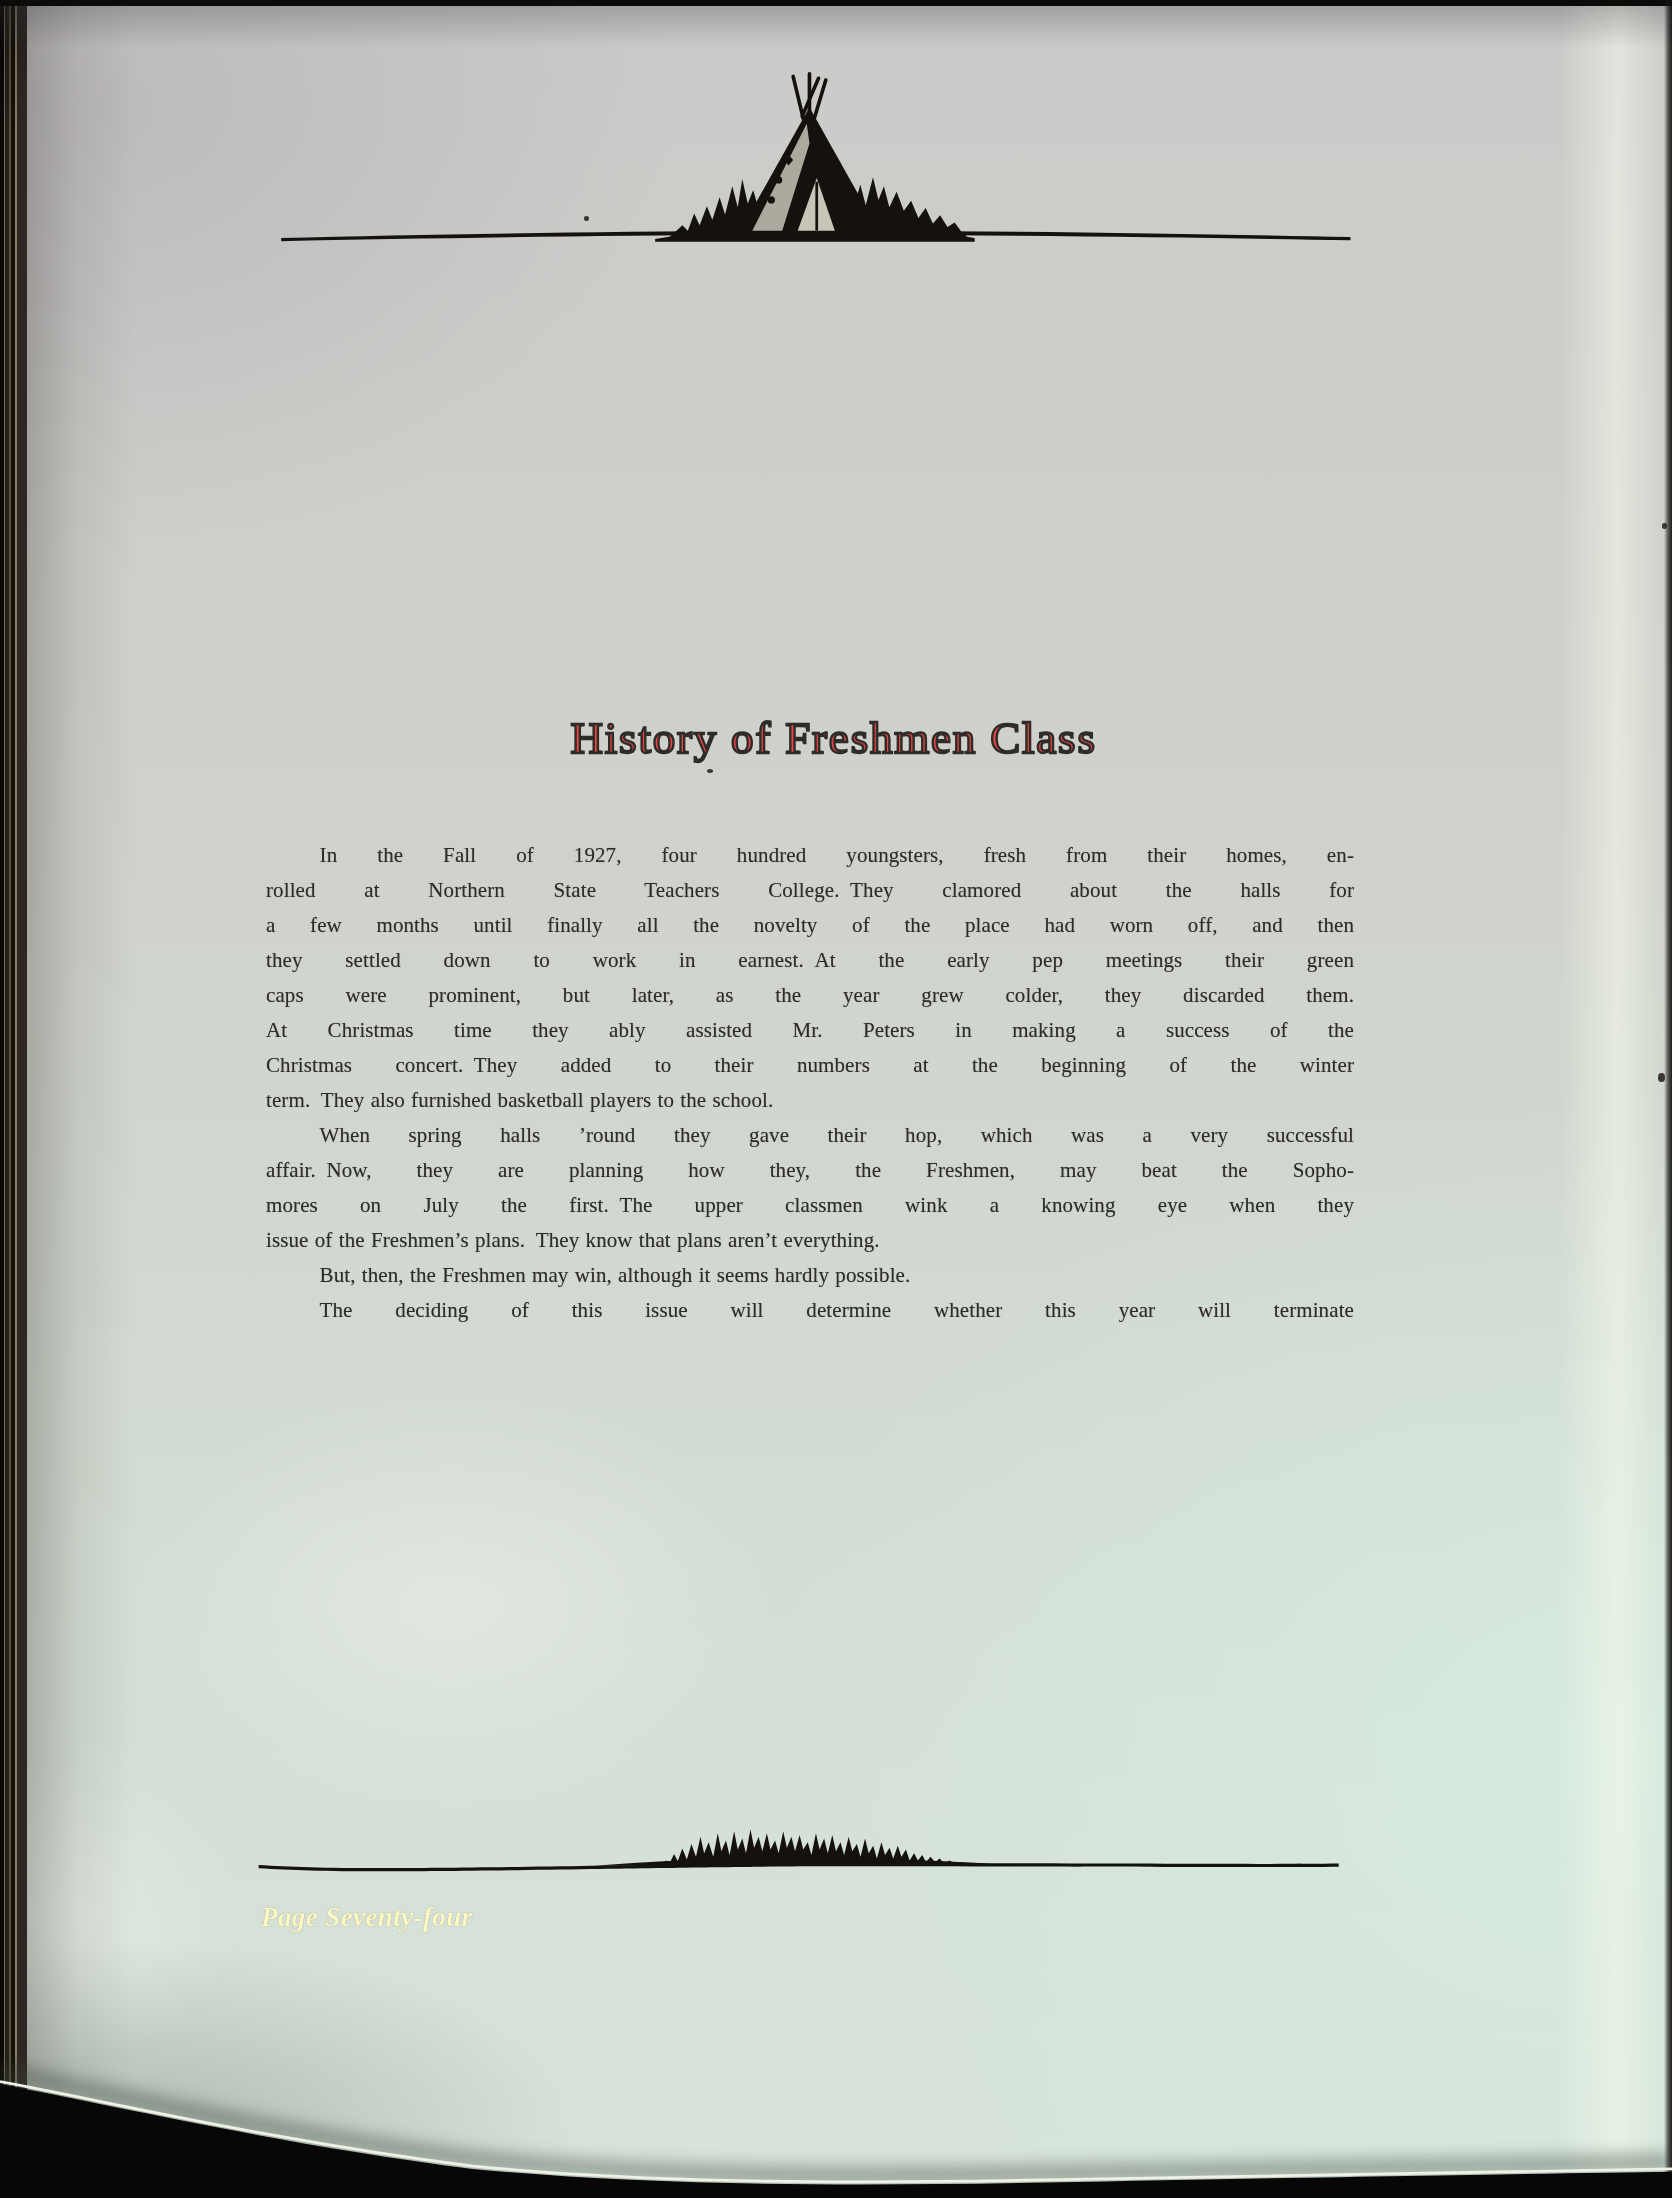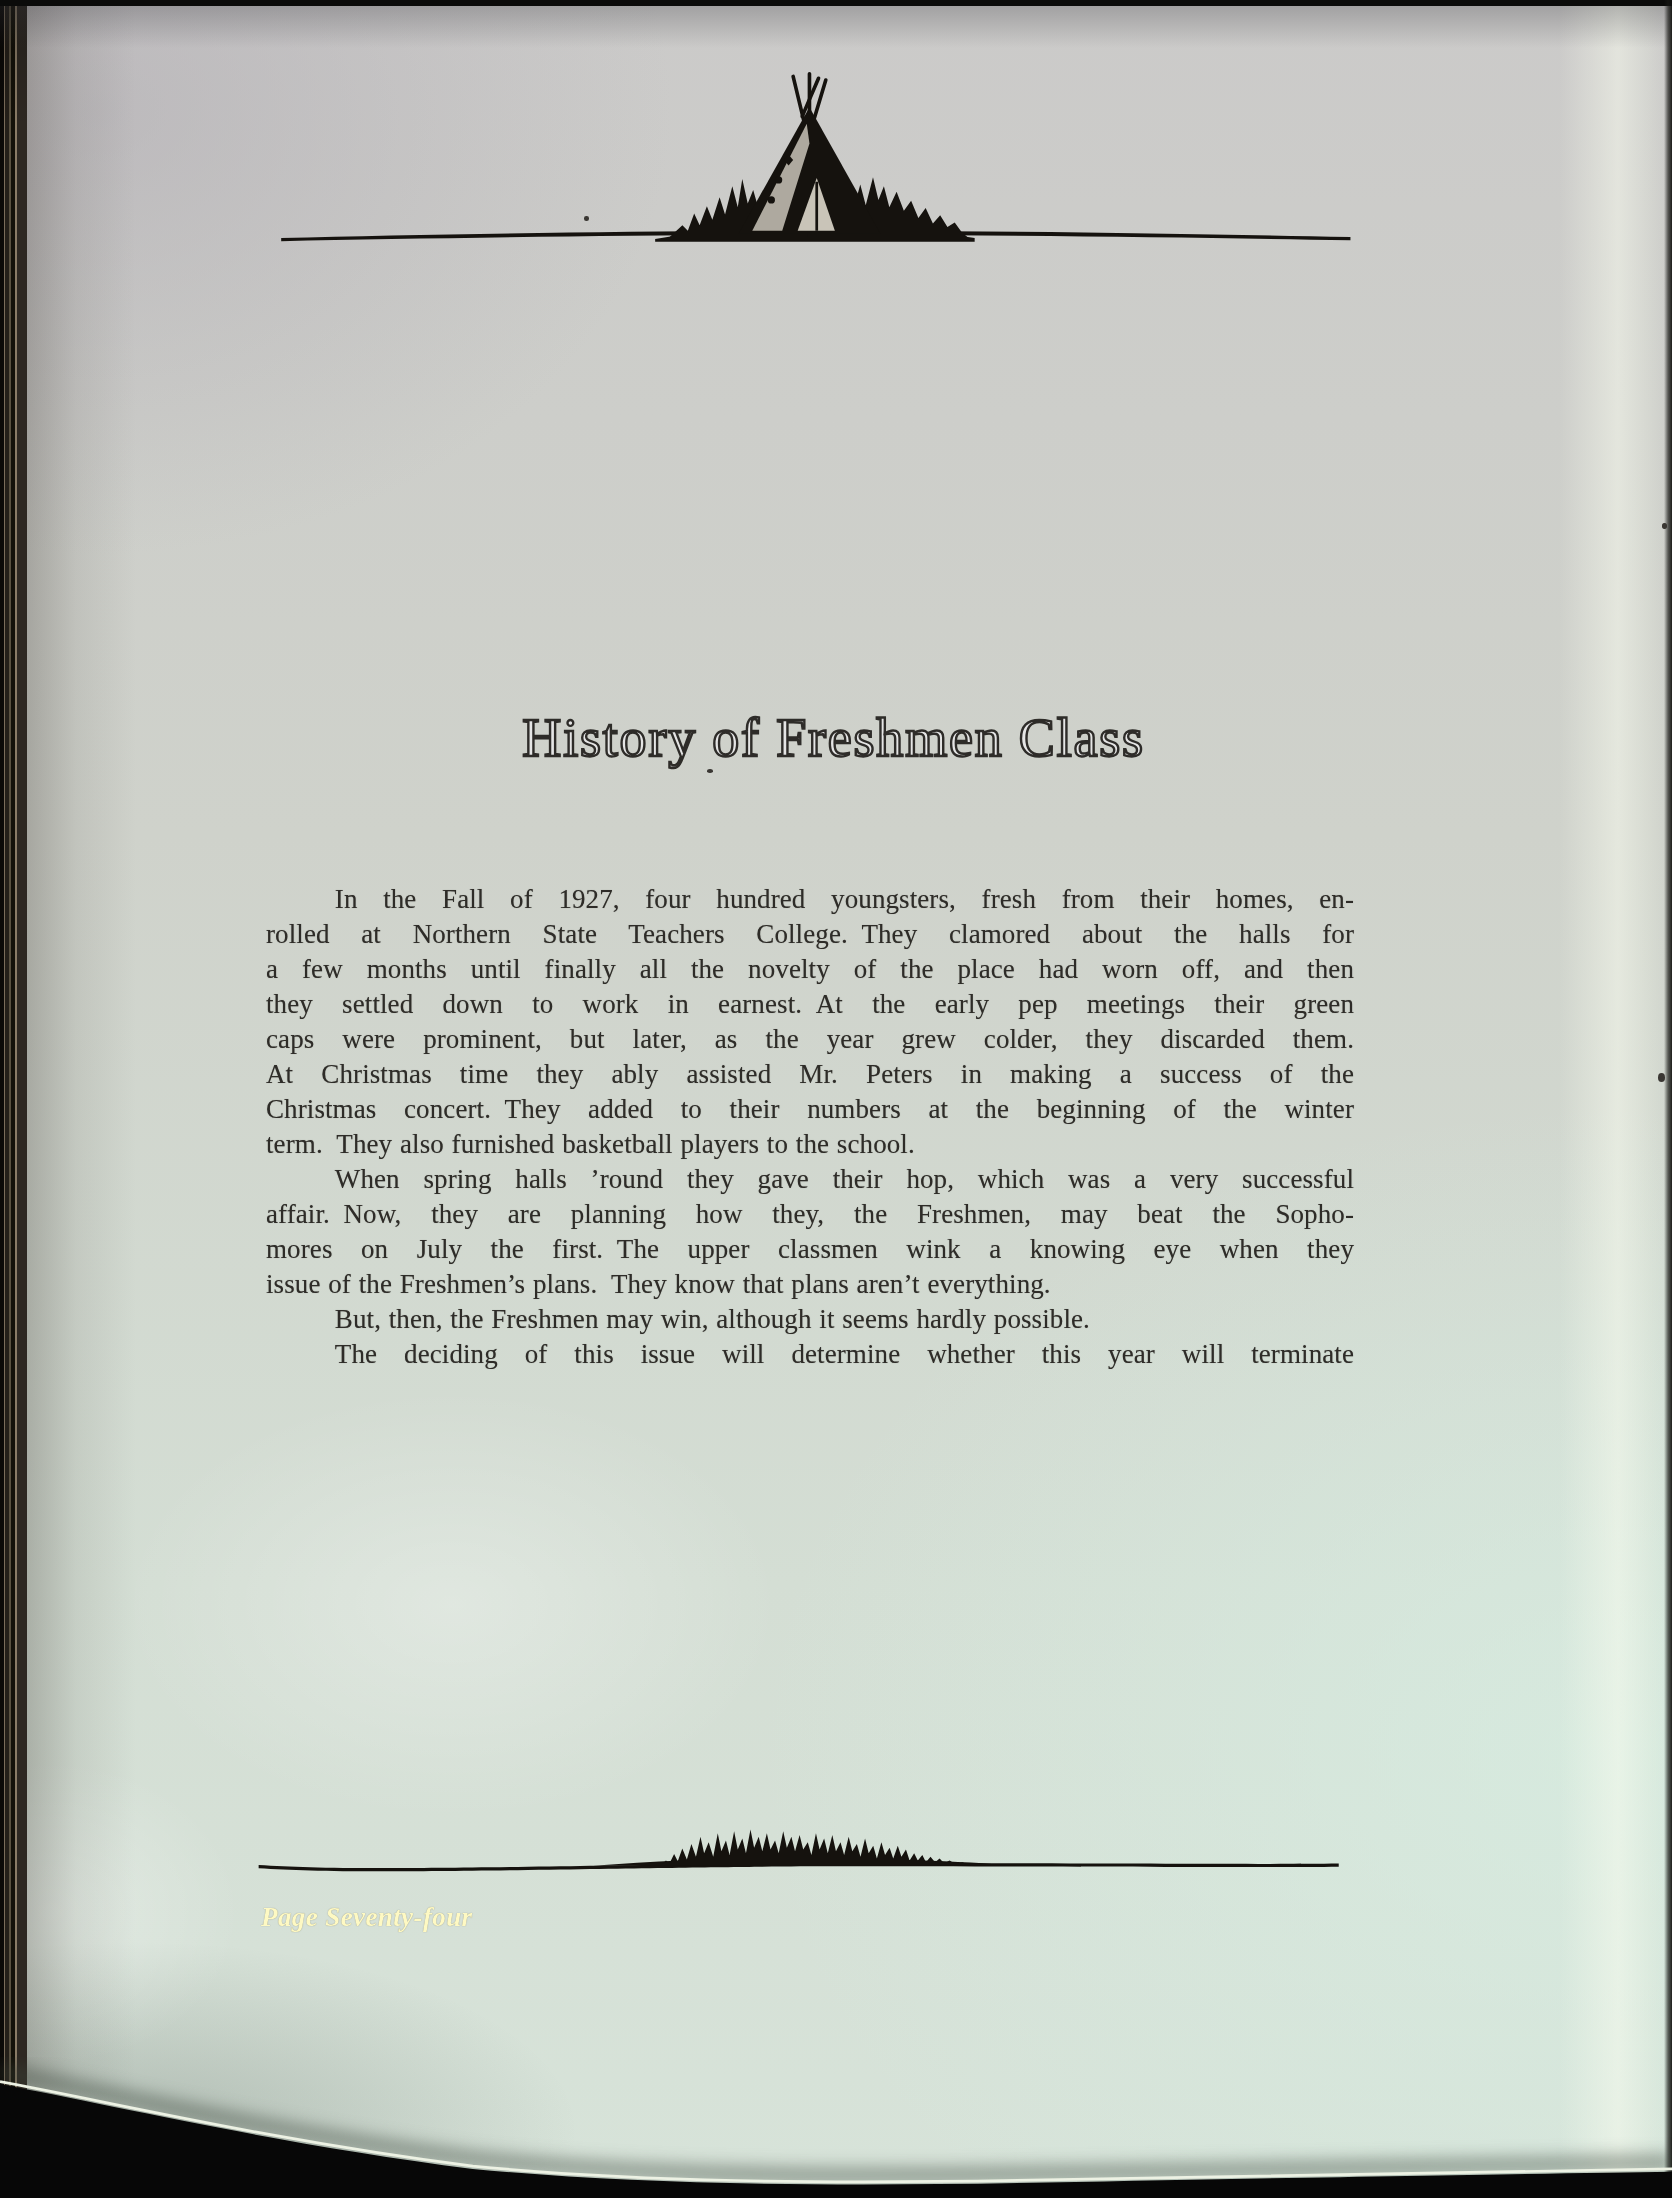--- a/index.html
+++ b/index.html
@@ -39,35 +39,34 @@
   #right-edge{position:absolute;right:0;top:0;width:9px;height:2198px;
     background:linear-gradient(90deg, transparent, rgba(25,25,22,.65) 45%, #0d0d0b);}
   
   .orn{position:absolute;}
   .ink{fill:#15120e;}
   .ink-stroke{stroke:#15120e;fill:none;}
   
   #title-wrap{position:absolute;left:266px;top:698px;width:1088px;text-align:center;padding-left:23.6px;}
   #page-title{
     display:inline-block;
-    font-size:54px;line-height:80px;letter-spacing:1.8px;
-    color:#e5e5e5;
+    font-size:45px;line-height:80px;letter-spacing:1.8px;
+    color:#ef4444;
     -webkit-text-stroke:2.4px #2e2c29;
     text-shadow:0 0 0.9px rgba(30,28,25,.55);
   }
   @supports not (-webkit-text-stroke: 1px #000) {
     #page-title{color:#2e2c29;text-shadow:none;}
   }
   
   #body-text{
     position:absolute;left:266px;top:838px;width:1088px;
-    font-size:27px;line-height:35px;color:#2e2c28;
+    font-size:21px;line-height:35px;color:#2e2c28;
     letter-spacing:0.1px;word-spacing:0.9px;
     text-shadow:0 0 0.9px rgba(46,44,40,.38);
-    margin-top:44px;
   }
   .bl{text-align:justify;text-align-last:justify;}
   .bl.end{text-align-last:left;}
   .bl.indent{text-indent:2.55em;}
   
   #page-number{
     position:absolute;left:261px;top:1902px;
     font-size:27px;font-weight:700;font-style:italic;
     letter-spacing:0.4px;color:#fef9c3;
     text-shadow:0 0 0.9px rgba(30,29,25,.5);

